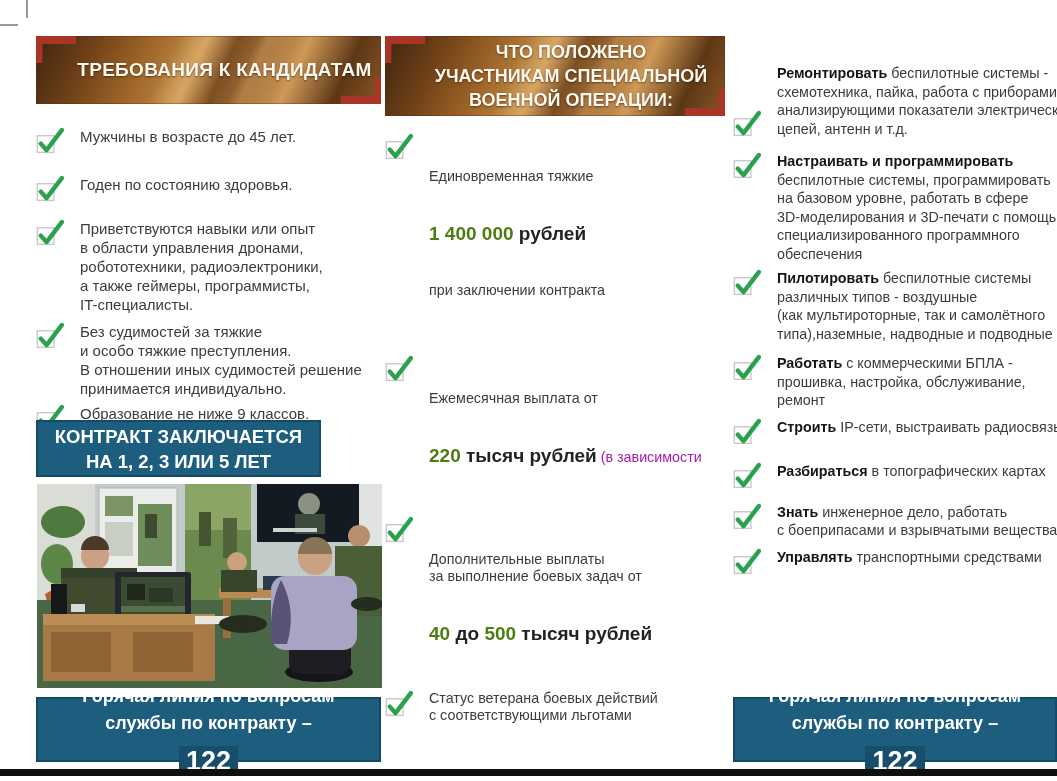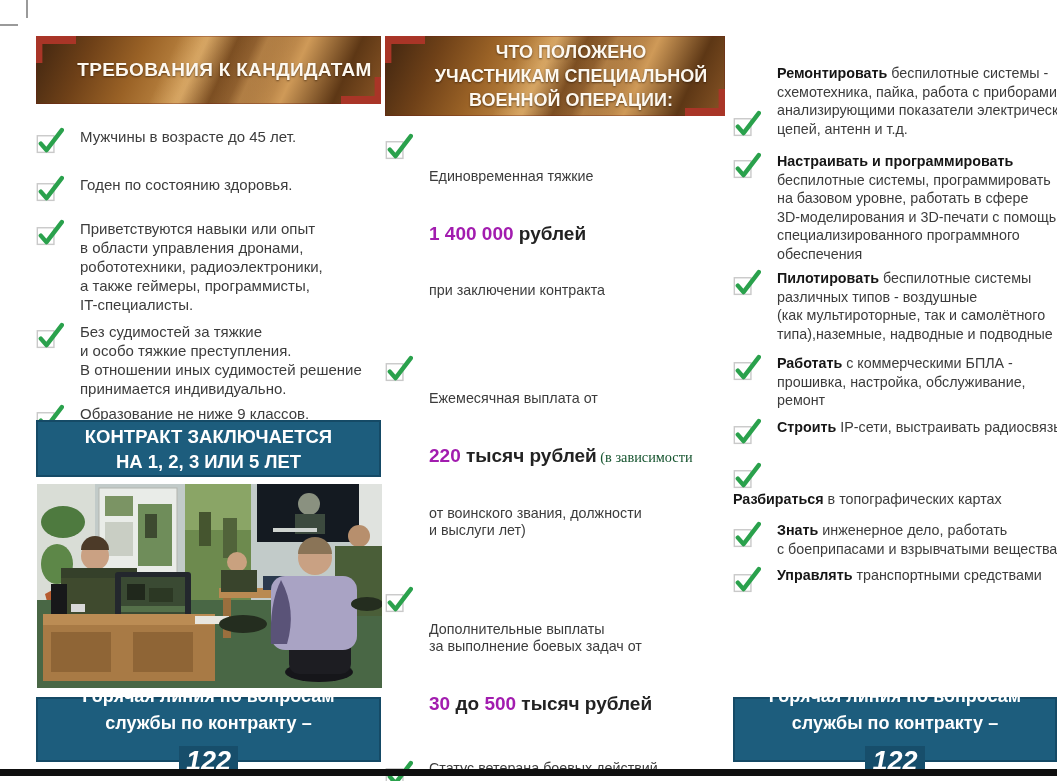--- a/index.html
+++ b/index.html
@@ -39,39 +39,39 @@
   .row{display:flex;}
   .chk-ic{flex:0 0 28px;width:28px;height:28px;margin-right:16px;margin-top:0;}
   .txt{white-space:pre;}
   #col-left .txt{font-size:15px;line-height:19px;color:#3c3c3c;}
   #col-mid .txt{font-size:14.3px;line-height:17.5px;color:#3c3c3c;}
   #col-right .txt{font-size:14.3px;line-height:18.5px;color:#3c3c3c;}
   .first-l{margin-top:23px;} .mb20{margin-bottom:20px;} .mb16{margin-bottom:16px;}
   .mb8{margin-bottom:8px;} .mb6{margin-bottom:6px;}
   .first-m{margin-top:17px;} .mb21{margin-bottom:21px;} .mb11{margin-bottom:11px;}
   .mb15{margin-bottom:15px;}
-  .first-r{margin-top:28px;} .mb14{margin-bottom:14px;align-items:flex-end;} .mb13{margin-bottom:13px;flex-direction:column;}
+  .first-r{margin-top:28px;} .mb14{margin-bottom:14px;align-items:flex-end;} .mb13{margin-bottom:13px;}
 
   .big{font-size:19px;line-height:26px;font-weight:bold;}
-  .red{color:#a21caf;} .dk{color:#222222;}
-  .note{font-size:14.3px;font-weight:normal;color:#14532d;font-family:Liberation Serif, serif;}
+  .red{color:#4d7c0f;} .dk{color:#222222;}
+  .note{font-size:14.3px;font-weight:normal;color:#a21caf;}
   .lead{font-weight:bold;color:#161616;}
 
   
   .teal{
     background:#1d5d7d;color:#ffffff;font-weight:bold;text-align:center;
     box-shadow:inset 0 0 0 2px rgba(10,40,60,.35);
     display:flex;flex-direction:column;align-items:center;justify-content:center;white-space:pre;
   }
-  #contract-banner{position:absolute;left:0;top:384px;width:345px;height:57px;font-size:18.5px;line-height:25px;}
+  #contract-banner{position:absolute;left:0;top:384px;width:285px;height:57px;font-size:18.5px;line-height:25px;}
   .hotline{position:absolute;left:0;top:661px;height:65px;}
   #hotline-left{width:345px;} #hotline-right{width:324px;}
   .hl1{font-size:18px;line-height:24px;}
   .hl2{font-size:18px;line-height:30px;display:flex;align-items:center;gap:8px;flex-direction:column;}
-  .hlnum{font-size:27px;line-height:30px;background:#174e6b;padding:0 7px;font-style:italic;}
+  .hlnum{font-size:27px;line-height:30px;background:#174e6b;padding:0 7px;}
 
   
   #photo{position:absolute;left:1px;top:448px;width:345px;height:204px;overflow:hidden;}
 </style>
 </head>
 <body>
 
 <svg width="0" height="0" style="position:absolute" aria-hidden="true">
   <symbol id="chk" viewBox="0 0 32 32">
     <rect x="1.5" y="10" width="19" height="19" fill="#fefefe" stroke="#c9c9c9" stroke-width="1.6"></rect>
@@ -233,33 +233,31 @@
     </div>
   </div>
 
   <div class="row mb11">
     <svg class="chk-ic">
         <use href="#chk"></use>
       </svg>
     <div class="txt">
       <div>Ежемесячная выплата от</div>
       <div class="big"><span class="red">220</span><span class="dk"> тысяч рублей</span><span class="note"> (в зависимости</span></div>
-      <div>от воинского звания, должности
-и выслуги лет)</div>
     </div>
   </div>
 
   <div class="row mb8">
     <svg class="chk-ic">
         <use href="#chk"></use>
       </svg>
     <div class="txt">
       <div>Дополнительные выплаты
 за выполнение боевых задач от</div>
-      <div class="big"><span class="red">30</span><span class="dk"> до </span><span class="red">500</span><span class="dk"> тысяч рублей</span></div>
+      <div class="big"><span class="red">40</span><span class="dk"> до </span><span class="red">500</span><span class="dk"> тысяч рублей</span></div>
     </div>
   </div>
 
   <div class="row mb15">
     <svg class="chk-ic">
         <use href="#chk"></use>
       </svg>
     <div class="txt">Статус ветерана боевых действий
 с соответствующими льготами</div>
   </div>

